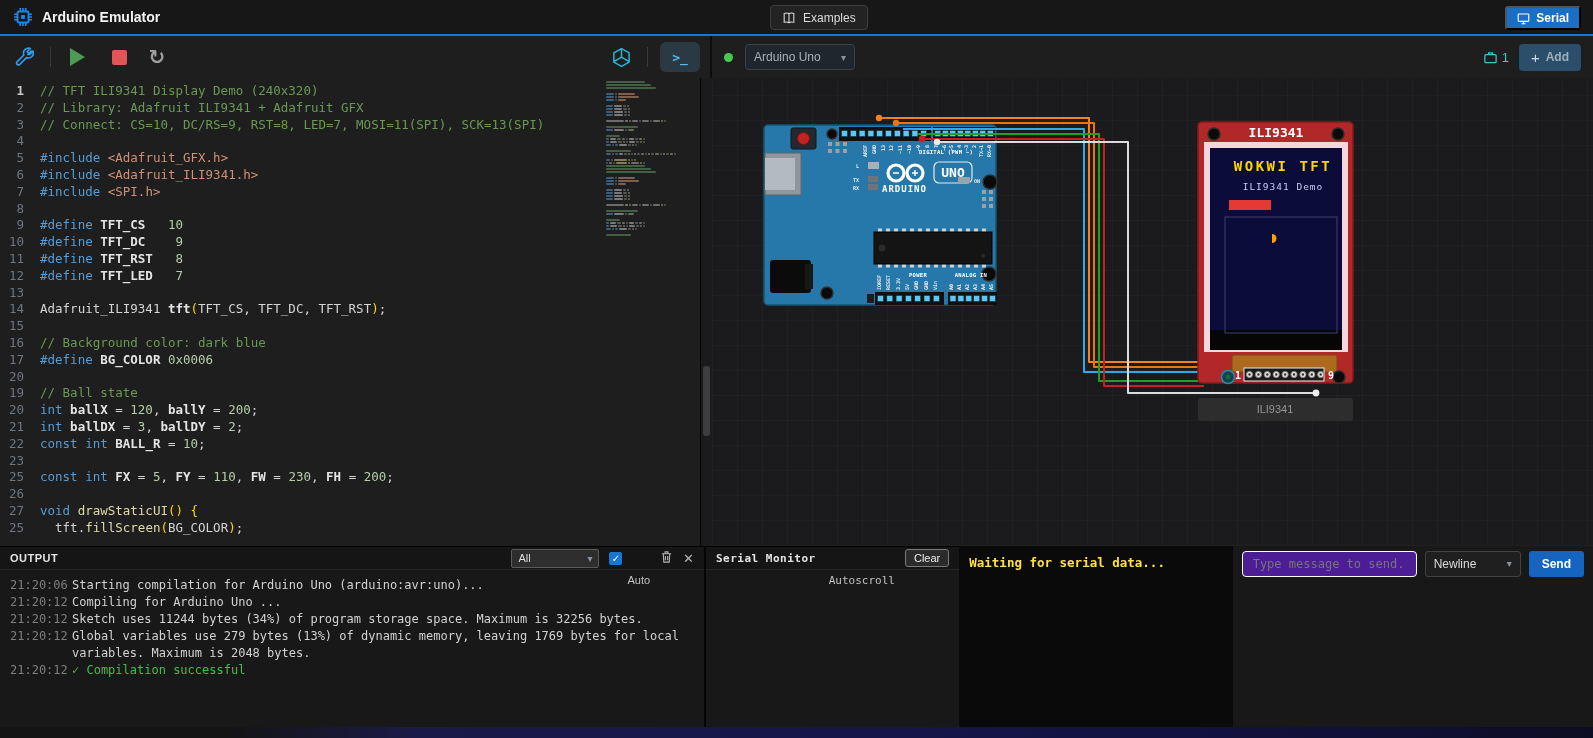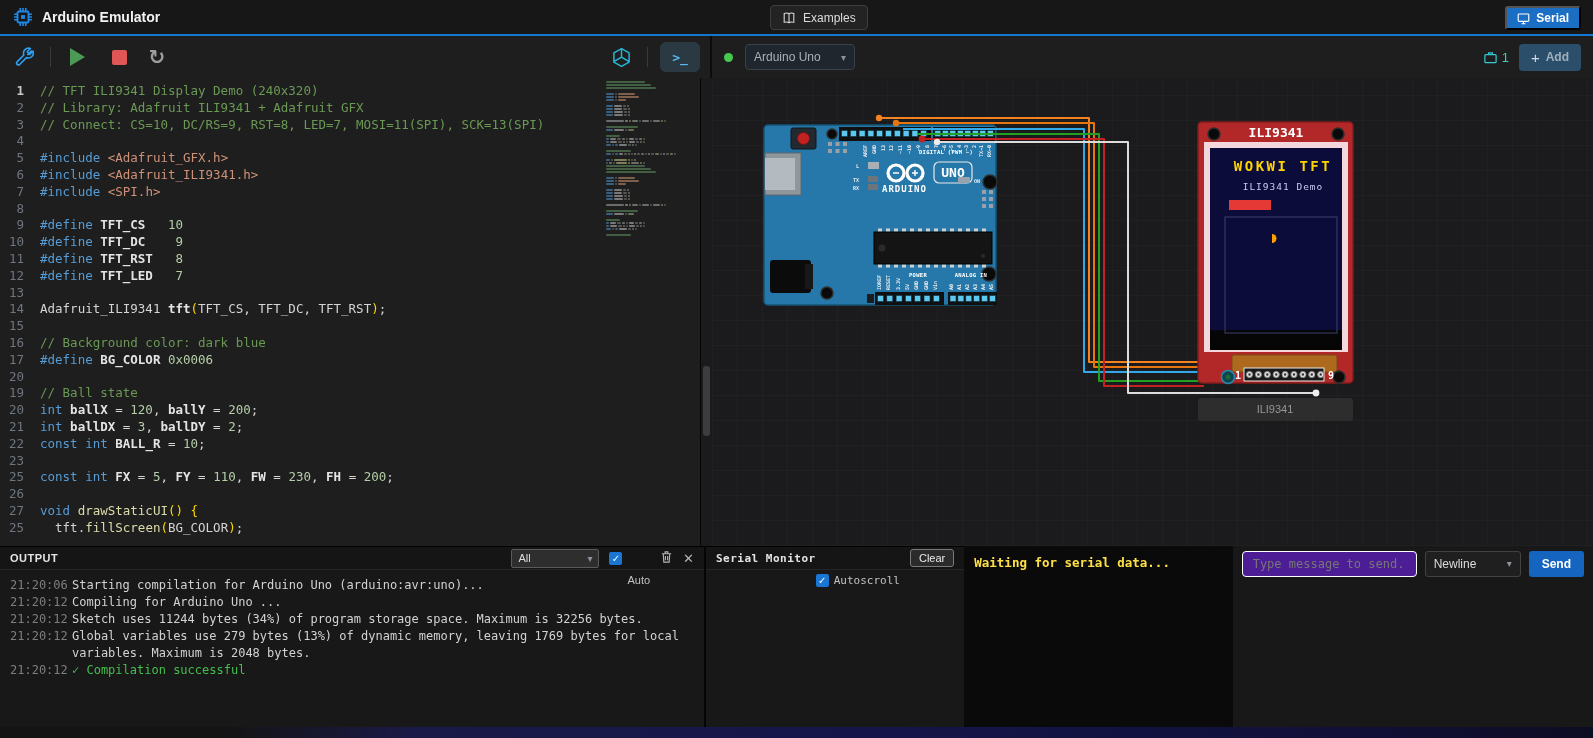--- a/index.html
+++ b/index.html
@@ -797,21 +797,21 @@
             <span class="log-time">21:20:12</span>
             <span class="log-msg">✓ Compilation successful</span>
           </div>
         </div>
     </div>
 
     <div class="serial-panel">
       <div class="panel-header">
         <span class="ptitle mono-title">Serial Monitor</span>
         <div class="hdr-right">
-          <span style="display:flex;align-items:flex-end;gap:5px">
+          <span style="display:flex;align-items:flex-start;">
             <span class="cb"></span>
             <span class="cb-label" style="font-family:'DejaVu Sans Mono',monospace">Autoscroll</span>
           </span>
           <button class="clear-btn">Clear</button>
         </div>
       </div>
       <div class="serial-body">
         <span>Waiting for serial data...</span>
       </div>
       <div class="serial-input-row">

